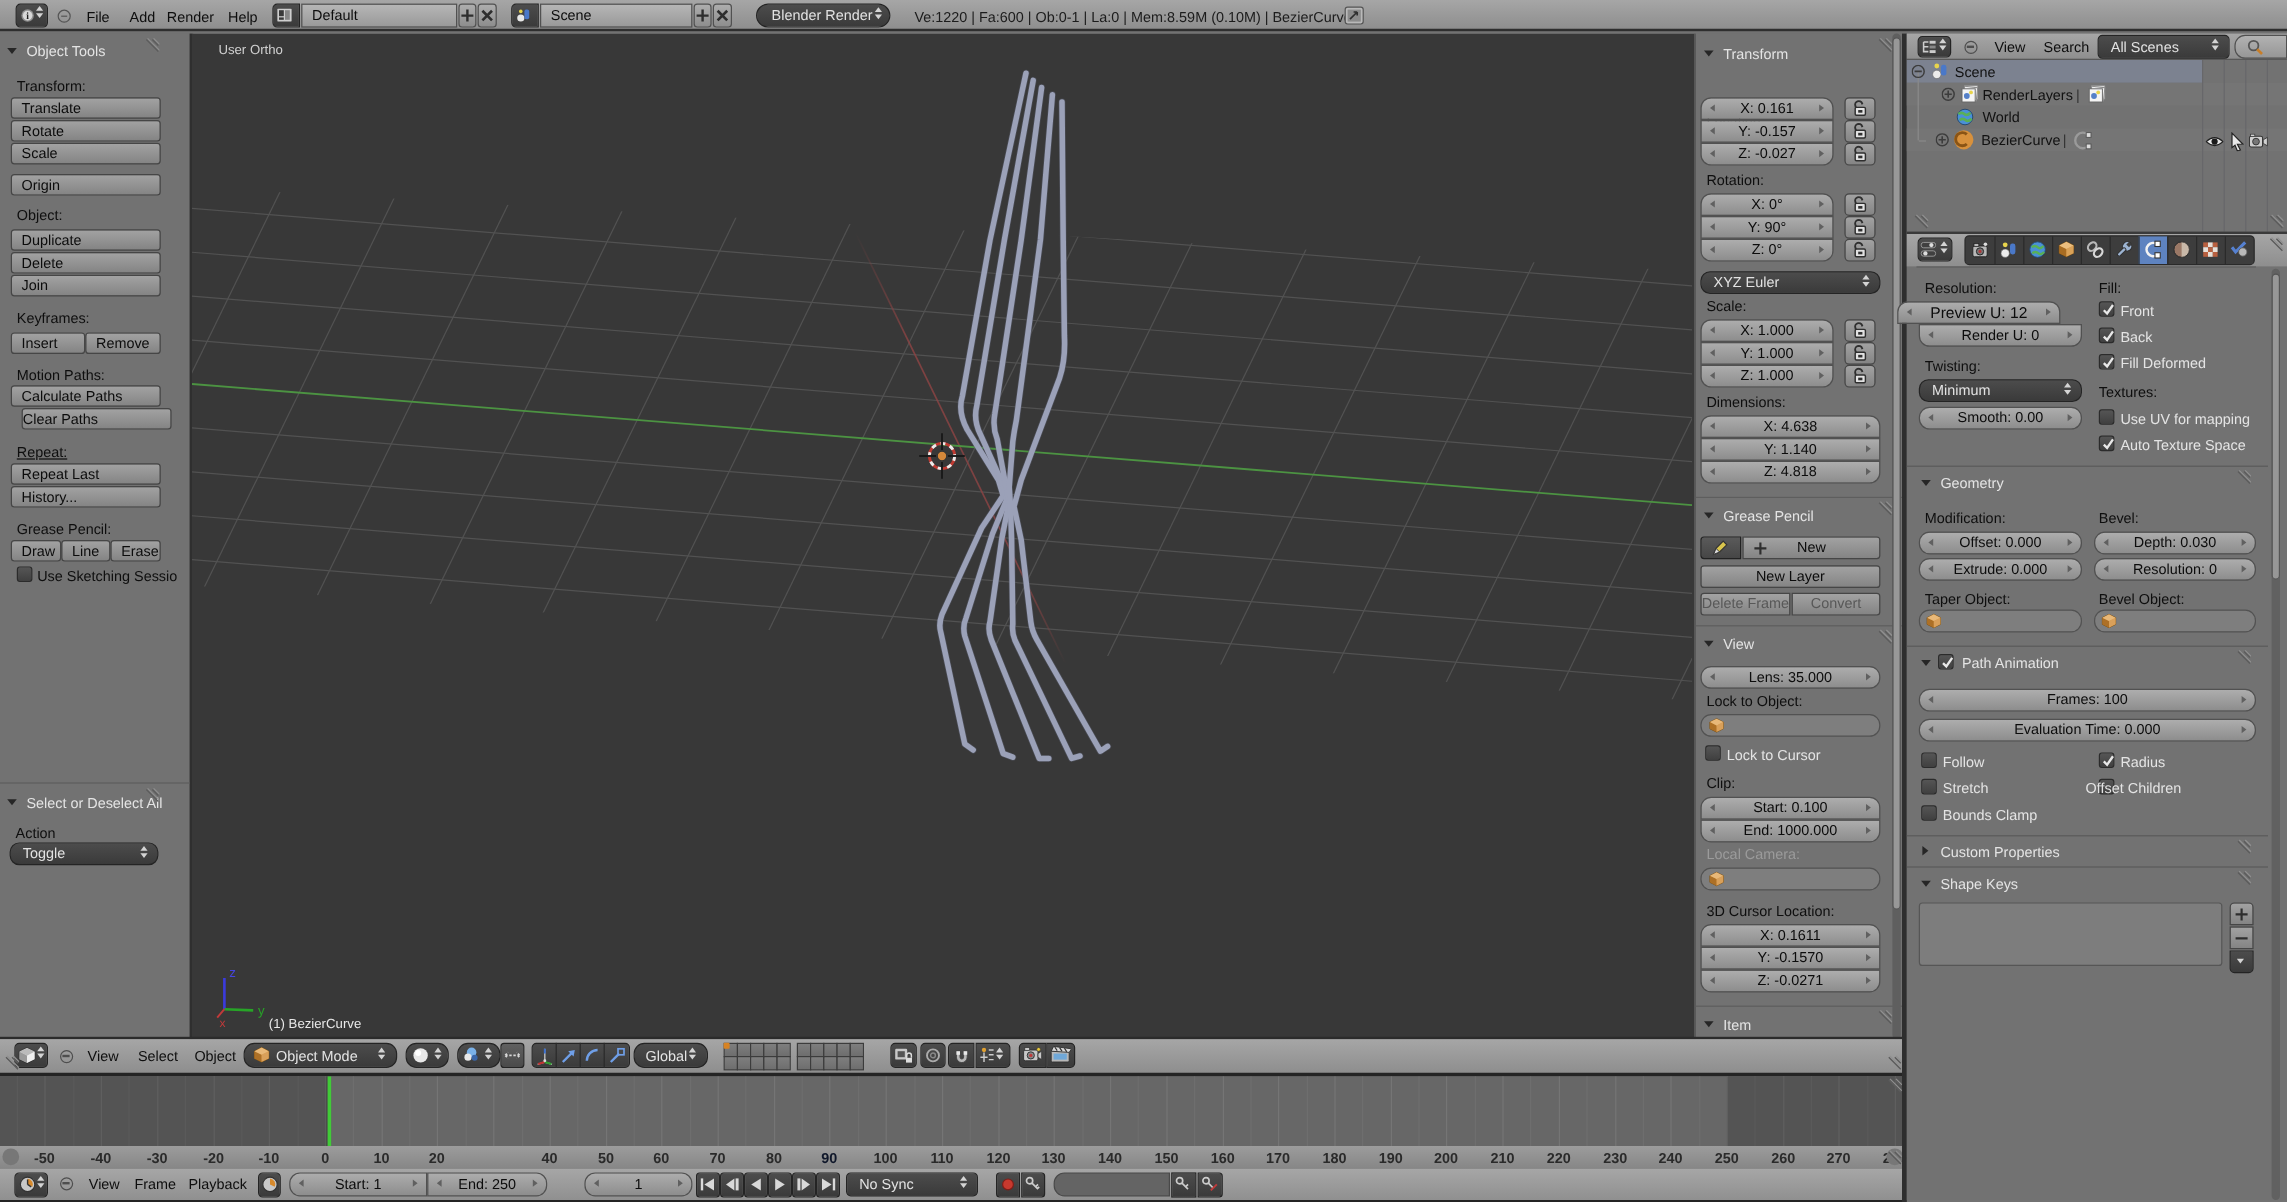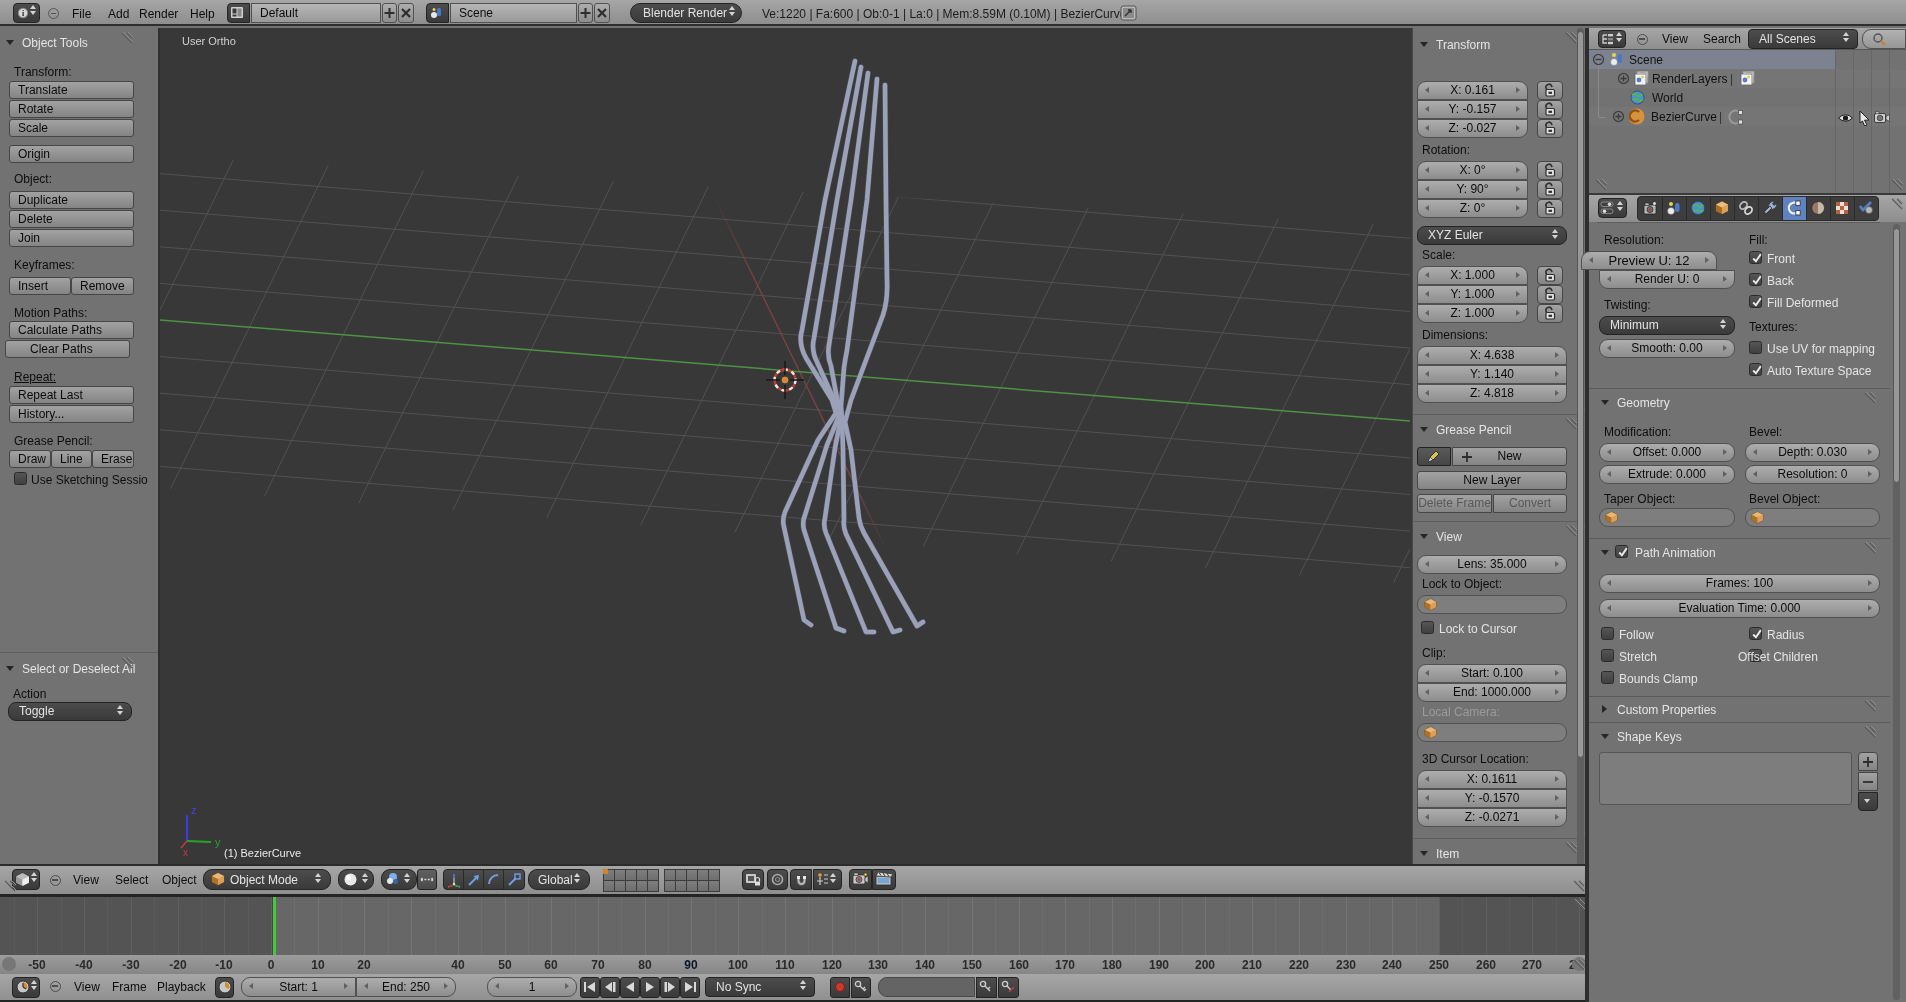--- a/index.html
+++ b/index.html
@@ -83,21 +83,21 @@
 <div class="a btn" style="left:9px;top:145px;width:125px;height:18px;line-height:16px;padding-left:8px;font-size:12px">Origin</div>
 <div class="a " style="left:14px;top:172px;white-space:nowrap;">Object:</div>
 <div class="a btn" style="left:9px;top:191px;width:125px;height:18px;line-height:16px;padding-left:8px;font-size:12px">Duplicate</div>
 <div class="a btn" style="left:9px;top:210px;width:125px;height:18px;line-height:16px;padding-left:8px;font-size:12px">Delete</div>
 <div class="a btn" style="left:9px;top:229px;width:125px;height:18px;line-height:16px;padding-left:8px;font-size:12px">Join</div>
 <div class="a " style="left:14px;top:258px;white-space:nowrap;">Keyframes:</div>
 <div class="a btn" style="left:9px;top:277px;width:62px;height:18px;line-height:16px;padding-left:8px;font-size:12px">Insert</div>
 <div class="a btn" style="left:71px;top:277px;width:63px;height:18px;line-height:16px;padding-left:8px;font-size:12px">Remove</div>
 <div class="a " style="left:14px;top:306px;white-space:nowrap;">Motion Paths:</div>
 <div class="a btn" style="left:9px;top:321px;width:125px;height:18px;line-height:16px;padding-left:8px;font-size:12px">Calculate Paths</div>
-<div class="a btn" style="left:5px;top:340px;width:125px;height:18px;line-height:16px;padding-left:24px;font-size:12px">Clear Paths</div>
+<div class="a btn" style="left:18px;top:340px;width:125px;height:18px;line-height:16px;padding-left:0;font-size:12px">Clear Paths</div>
 <div class="a " style="left:14px;top:370px;white-space:nowrap;text-decoration:underline;">Repeat:</div>
 <div class="a btn" style="left:9px;top:386px;width:125px;height:18px;line-height:16px;padding-left:8px;font-size:12px">Repeat Last</div>
 <div class="a btn" style="left:9px;top:405px;width:125px;height:18px;line-height:16px;padding-left:8px;font-size:12px">History...</div>
 <div class="a " style="left:14px;top:434px;white-space:nowrap;">Grease Pencil:</div>
 <div class="a btn" style="left:9px;top:450px;width:42px;height:18px;line-height:16px;padding-left:8px;font-size:12px">Draw</div>
 <div class="a btn" style="left:51px;top:450px;width:41px;height:18px;line-height:16px;padding-left:8px;font-size:12px">Line</div>
 <div class="a btn" style="left:92px;top:450px;width:42px;height:18px;line-height:16px;padding-left:8px;font-size:12px">Erase</div>
 <div class="a chk" style="left:14px;top:472px;width:13px;height:13px;border-radius:2.5px"></div>
 <div class="a " style="left:31px;top:473px;white-space:nowrap;font-size:12px">Use Sketching Sessio</div>
 <div class="a " style="left:0px;top:652px;width:158px;height:1px;background:#5e5e5e"></div>

